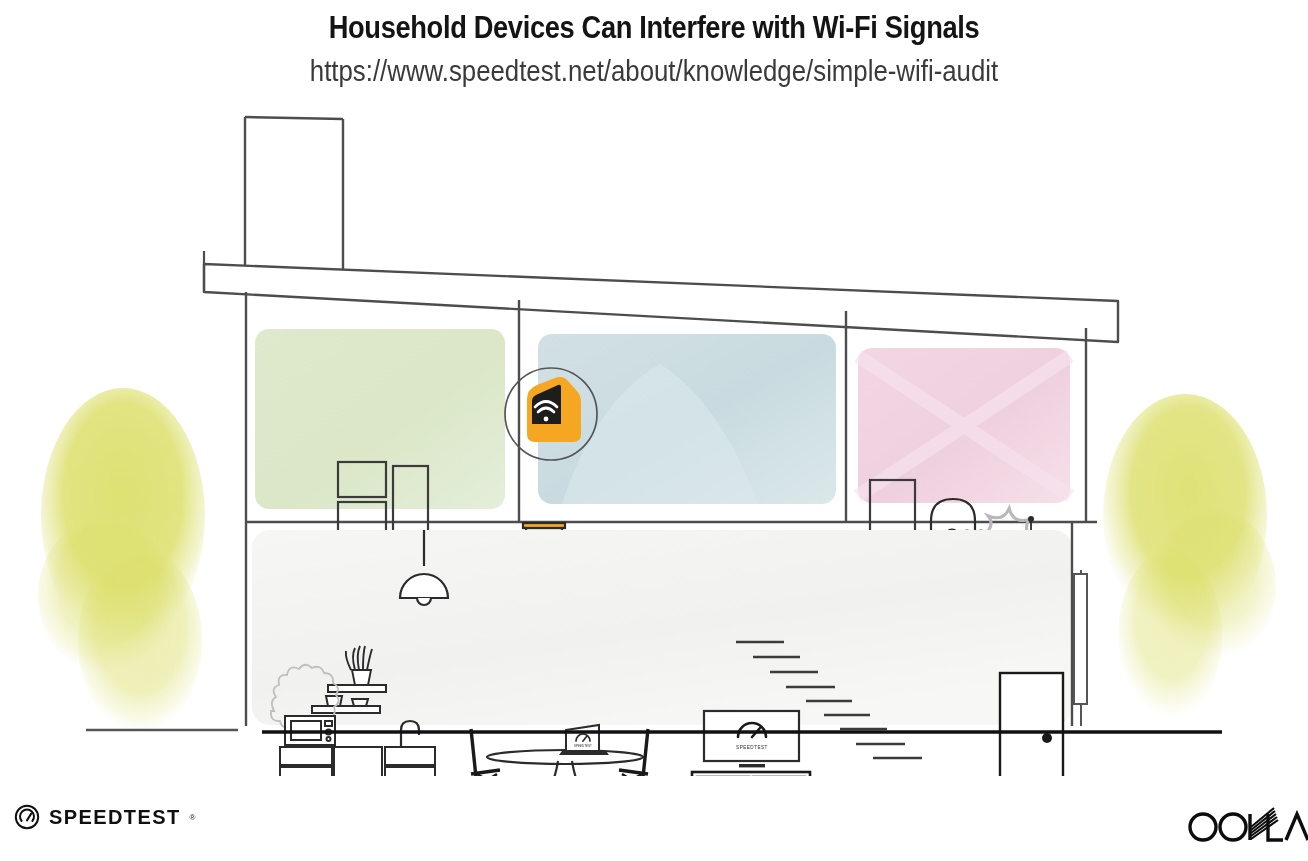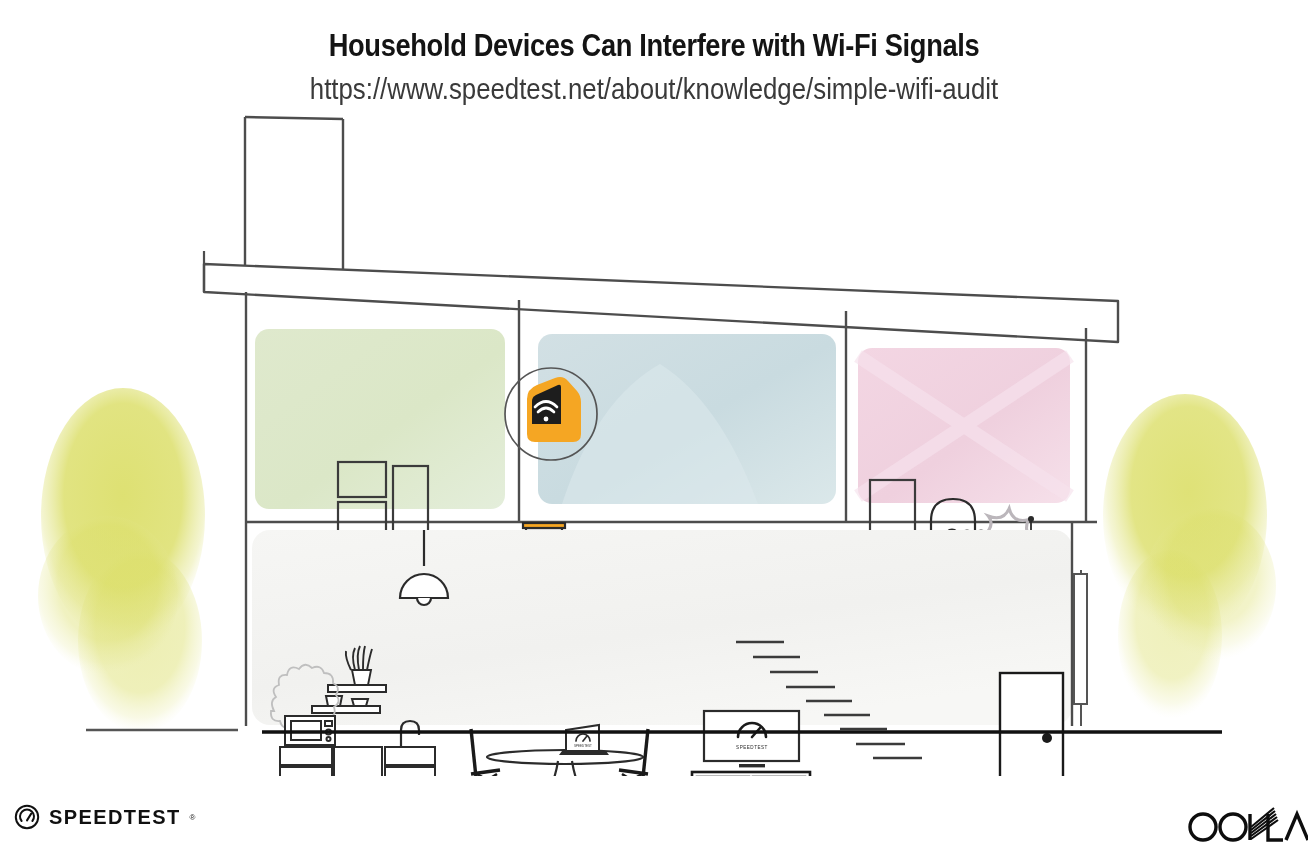--- a/index.html
+++ b/index.html
@@ -5,21 +5,21 @@
 <style>
   html,body{margin:0;padding:0;background:#ffffff;}
   body{
     width:1308px;height:861px;position:relative;overflow:hidden;
     font-family:"Liberation Sans", sans-serif;
     color:#1a1a1a;
   }
   #stage{position:absolute;inset:0;width:1308px;height:861px;}
 
   
-  .header{position:absolute;left:0;top:18px;width:1308px;text-align:center;}
+  .header{position:absolute;left:0;top:0;width:1308px;text-align:center;}
   .title{
     font-family:"Liberation Sans", sans-serif;
     font-weight:700;font-size:31px;letter-spacing:-0.4px;
     color:#141414;margin:0;padding-top:10px;
     transform:scaleX(0.88);transform-origin:center top;white-space:nowrap;
   }
   .subtitle{
     font-family:"Liberation Sans", sans-serif;
     font-weight:400;font-size:30px;color:#3a3a3a;margin:0;padding-top:8px;
     transform:scaleX(0.86);transform-origin:center top;white-space:nowrap;

